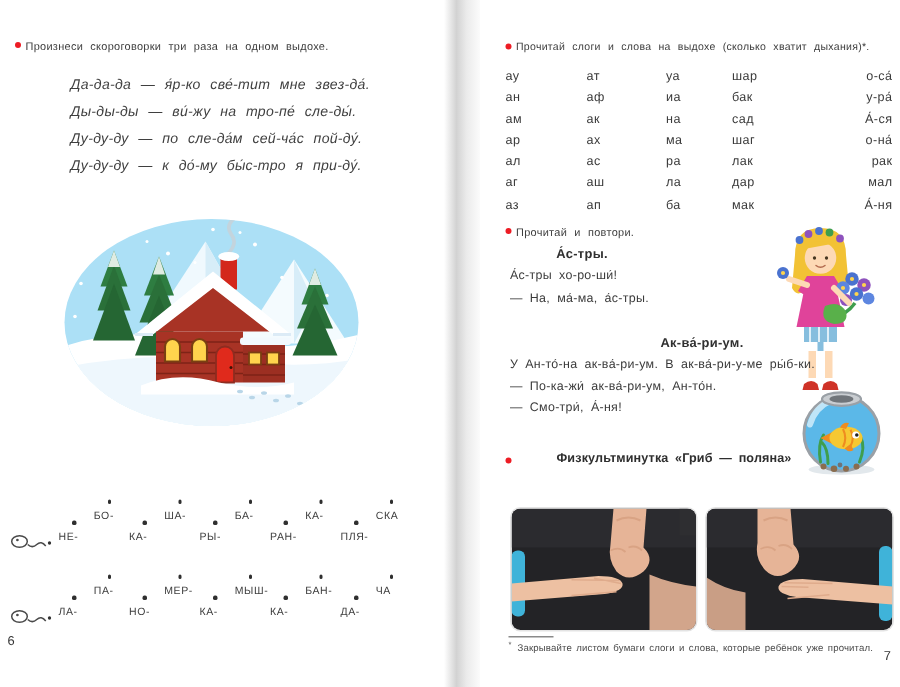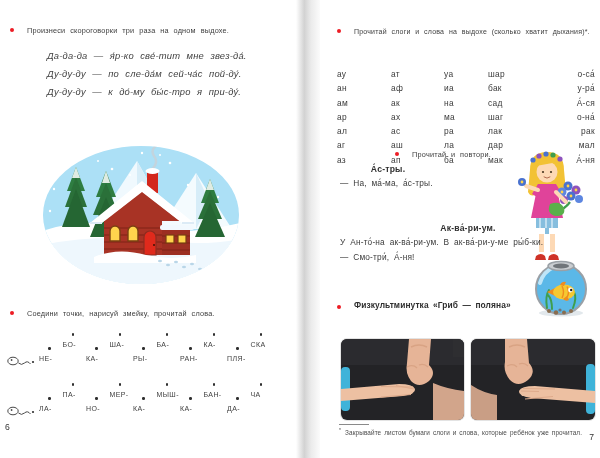--- a/index.html
+++ b/index.html
@@ -10,42 +10,42 @@
     color:#3c3c3c;
   }
   .page{position:absolute;top:0;height:458px;background:#fff;}
   .page-left{left:0;width:298px;}
   .page-right{left:320px;width:280px;}
   .seam{
     position:absolute;top:0;left:296px;width:26px;height:458px;
     background:linear-gradient(to right,#ffffff 0%,#d2d2d2 32%,#ebebeb 58%,#ffffff 100%);
   }
   .abs{position:absolute;}
-  .task{display:flex;align-items:flex-start;gap:13px;font-size:7.3px;color:#3d3d3d;
+  .task{display:flex;align-items:flex-start;gap:3px;font-size:7.3px;color:#3d3d3d;
         letter-spacing:.2px;word-spacing:2.6px;line-height:9px;}
   .bullet{width:4px;height:4px;border-radius:50%;background:var(--accent,#ed1c24);
           margin-top:2px;flex:none;}
-  .task .bold{font-weight:bold;font-size:8.4px;letter-spacing:.1px;word-spacing:2px;color:#2e2e2e;}
+  .task .bold{font-weight:bold;font-size:8.4px;letter-spacing:.1px;word-spacing:2px;color:#2e2e2e;margin-left:27px;}
   
   .twister{font-style:italic;font-size:9.4px;color:#3f3f3f;line-height:18px;
            word-spacing:3.6px;letter-spacing:.2px;white-space:nowrap;}
   
   .snake-row{display:flex;align-items:flex-start;}
   .snake-ico{flex:none;margin-top:15px;margin-right:4px;}
   .syls{display:flex;}
   .syl{position:relative;font-size:7px;letter-spacing:.4px;color:#3e3e3e;
        min-width:23.5px;line-height:9px;}
   .syls .syl:nth-child(odd){margin-top:14px;}
   .syls .syl:nth-child(even){margin-top:0;}
   .syl::before{content:"";position:absolute;width:2.5px;height:2.5px;border-radius:50%;
        background:#2f2f2f;top:-7px;left:9px;}
   .pagenum{font-size:8.6px;color:#333;}
   
   .syll-table{display:grid;grid-template-columns:54px 53px 44px 64px 43px;
-       font-size:8.4px;color:#3b3b3b;line-height:14.3px;letter-spacing:.3px;margin-top:24px;}
+       font-size:8.4px;color:#3b3b3b;line-height:14.3px;letter-spacing:.3px;}
   .syll-table .c5{text-align:right;}
   
   .story-title{font-weight:bold;font-size:8.6px;color:#303030;text-align:center;
        letter-spacing:.2px;line-height:13px;}
   .story-line{font-size:8.3px;color:#3b3b3b;line-height:14.6px;word-spacing:2.2px;
        letter-spacing:.2px;white-space:nowrap;}
   .exercise-par{font-size:7.3px;color:#3d3d3d;line-height:10.6px;text-indent:9px;
        word-spacing:1.8px;letter-spacing:.15px;text-align:justify;}
   .photo{border-radius:6px;overflow:hidden;box-shadow:0 0 0 1px #e3e3e3;}
   .foot-rule{border-top:1px solid #8a8a8a;width:30px;height:0;}
@@ -57,20 +57,21 @@
 
 <div class="page page-left">
 
   <div class="task abs" style="left:10px;top:26px;width:284px;">
     <span class="bullet"></span>
     <span>Произнеси скороговорки три раза на одном выдохе.</span>
   </div>
 
   <div class="abs" style="left:47px;top:47px;">
     <div class="twister">Да-да-да — я́р-ко све́-тит мне звез-да́.</div>
+    <div class="twister">Ды-ды-ды — ви́-жу на тро-пе́ сле-ды́.</div>
     <div class="twister">Ду-ду-ду — по сле-да́м сей-ча́с пой-ду́.</div>
     <div class="twister">Ду-ду-ду — к до́-му бы́с-тро я при-ду́.</div>
   </div>
 
   <svg class="abs" style="left:42px;top:145px;" width="198" height="140" viewBox="0 0 198 140">
     <defs>
         <clipPath id="oval">
           <ellipse cx="99" cy="70" rx="98" ry="69"></ellipse>
         </clipPath>
       </defs>
@@ -163,24 +164,20 @@
         <ellipse cx="118" cy="116" rx="2" ry="1.2"></ellipse>
           <ellipse cx="126" cy="120" rx="2" ry="1.2"></ellipse>
         <ellipse cx="134" cy="117" rx="2" ry="1.2"></ellipse>
           <ellipse cx="142" cy="122" rx="2" ry="1.2"></ellipse>
         <ellipse cx="150" cy="119" rx="2" ry="1.2"></ellipse>
           <ellipse cx="158" cy="124" rx="2" ry="1.2"></ellipse>
       </g>
     </g>
   </svg>
 
-  <div class="task abs" style="left:10px;top:309px;width:284px;">
-    <span class="bullet"></span>
-    <span>Соедини точки, нарисуй змейку, прочитай слова.</span>
-  </div>
 
   <div class="snake-row abs" style="left:7px;top:340px;width:288px;">
     <svg class="snake-ico" width="28" height="12" viewBox="0 0 28 12">
       <ellipse cx="6" cy="6" rx="5.2" ry="3.8" fill="none" stroke="#4a4a4a" stroke-width="1"></ellipse>
       <circle cx="4.6" cy="5" r="0.9" fill="#4a4a4a"></circle>
       <path d="M11.5,8 q3,2.8 6,0 q3,-2.8 6,1" fill="none" stroke="#4a4a4a" stroke-width="1"></path>
       <circle cx="26" cy="7" r="1.1" fill="#2f2f2f"></circle>
     </svg>
     <div class="syls">
       <span class="syl">НЕ-</span>
@@ -260,27 +257,28 @@
     <span class="c3">ла</span>
     <span class="c4">дар</span>
     <span class="c5">мал</span>
     <span class="c1">аз</span>
     <span class="c2">ап</span>
     <span class="c3">ба</span>
     <span class="c4">мак</span>
     <span class="c5">А́-ня</span>
   </div>
 
-  <div class="task abs" style="left:33px;top:150px;width:180px;justify-content:center;">
+  <div class="task abs" style="left:17px;top:150px;width:180px;">
     <span class="bullet"></span>
     <span>Прочитай и повтори.</span>
   </div>
 
   <div class="abs" style="left:20px;top:163px;width:150px;">
     <div class="story-title" style="width:96px;">А́с-тры.</div>
+    <div class="story-line">А́с-тры хо-ро-ши́!</div>
     <div class="story-line">— На, ма́-ма, а́с-тры.</div>
   </div>
 
   <svg class="abs" style="left:180px;top:148px;" width="94" height="118" viewBox="0 0 94 118">
 
     <path d="M30,22 q0-18 17-18 q17,0 17,18 l2,22 q-4,6 -8,2 l-2,-10 l-1,12 q-22,6 -17,-2 l1,-10 l-3,10 q-5,4 -8,-2 Z" fill="#f2c235"></path>
 
     <circle cx="47" cy="24" r="10.5" fill="#fdd9b5"></circle>
     <path d="M36,18 q5,-8 22,-4" fill="#f2c235"></path>
     <circle cx="43" cy="24" r="1.1" fill="#45351f"></circle>
@@ -327,20 +325,21 @@
     <rect x="39" y="86" width="5" height="18" fill="#fdd9b5"></rect>
     <rect x="50" y="86" width="5" height="18" fill="#fdd9b5"></rect>
 
     <path d="M36,108 q5,-4 9,0 l1,4 h-11 Z" fill="#cf3227"></path>
     <path d="M49,108 q5,-4 9,0 l1,4 h-11 Z" fill="#cf3227"></path>
   </svg>
 
   <div class="story-title abs" style="left:20px;top:222px;width:256px;">Ак-ва́-ри-ум.</div>
   <div class="abs" style="left:20px;top:235px;width:258px;">
     <div class="story-line">У Ан-то́-на ак-ва́-ри-ум. В ак-ва́-ри-у-ме ры́б-ки.</div>
+    <div class="story-line">— По-ка-жи́ ак-ва́-ри-ум, Ан-то́н.</div>
     <div class="story-line">— Смо-три́, А́-ня!</div>
   </div>
 
   <svg class="abs" style="left:207px;top:256px;" width="68" height="62" viewBox="0 0 68 62">
     <ellipse cx="34" cy="57" rx="22" ry="3.5" fill="#e2e8ec"></ellipse>
     <circle cx="34" cy="33" r="25" fill="#5bb8e8" stroke="#9aa0a6" stroke-width="2"></circle>
     <path d="M13,27 a25,25 0 0 1 14,-16" stroke="#d8f0fb" stroke-width="4" fill="none" stroke-linecap="round" opacity=".8"></path>
     <ellipse cx="34" cy="10" rx="13" ry="4.5" fill="#c9cdd1" stroke="#9aa0a6" stroke-width="1.5"></ellipse>
     <ellipse cx="34" cy="10" rx="8" ry="2.5" fill="#70757a"></ellipse>
 

